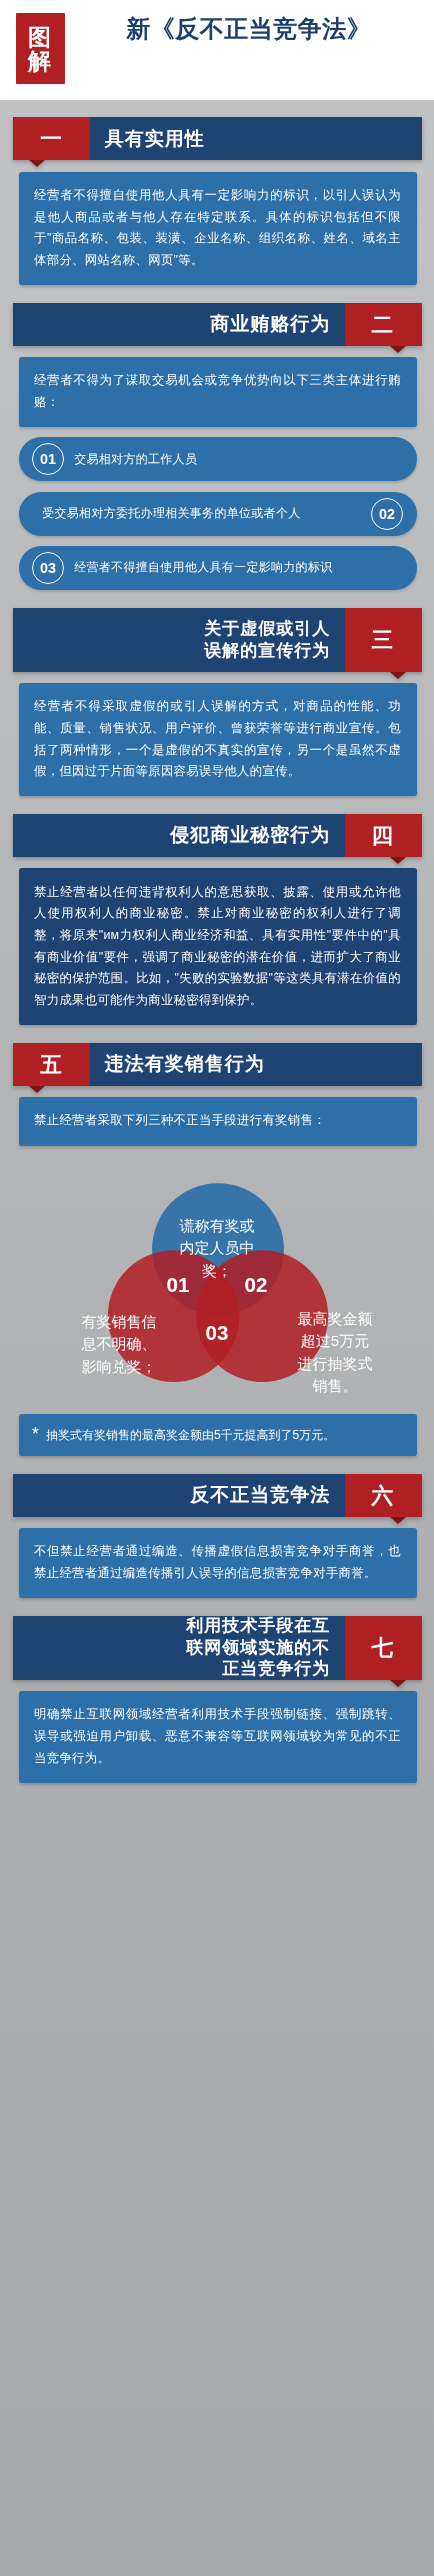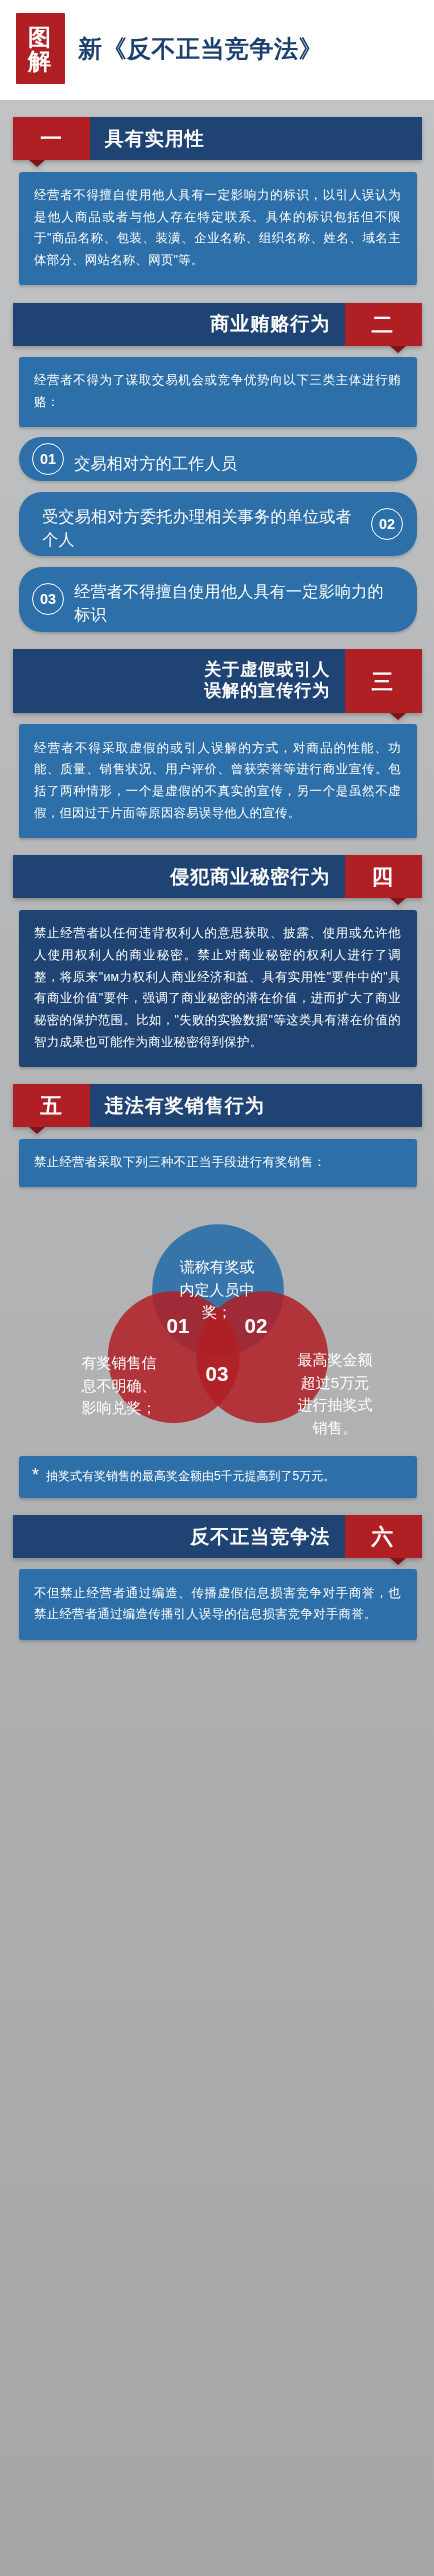--- a/index.html
+++ b/index.html
@@ -41,21 +41,20 @@
     flex-direction: column;
     justify-content: center;
     align-items: center;
     border-radius: 1px;
   }
   .header-badge span { display:block; }
   .header-titles {
     flex: 1;
     padding-left: 13.4px;
     display: flex;
-    flex-direction: column;
     justify-content: center;
   }
   .header-titles .line {
     color: #1d3f6e;
     font-size: 24px;
     font-weight: bold;
     line-height: 1.35;
     letter-spacing: 0.5px;
   }
 
@@ -87,21 +86,21 @@
     color: #fff;
     font-size: 19px;
     font-weight: bold;
     display: flex;
     align-items: center;
     letter-spacing: 1px;
     padding: 0 14.4px;
   }
   .banner.left .title-box { justify-content: flex-start; }
   .banner.right .title-box { justify-content: flex-end; }
-  .banner.right { flex-direction: row; font-family: Liberation Mono, monospace; }
+  .banner.right { flex-direction: row; }
 
   .banner .title-box.two-line {
     font-size: 17px;
     line-height: 1.26;
     display: flex;
     flex-direction: column;
     justify-content: center;
   }
   .banner.right .title-box.two-line { align-items: flex-end; text-align: right; }
   .banner.tall { height: 64px; border-radius: 27px; }
@@ -149,25 +148,24 @@
     border-radius: 50%;
     border: 1.5px solid #ffffff;
     color: #ffffff;
     font-size: 14.4px;
     font-weight: bold;
     display:flex; align-items:center; justify-content:center;
     flex: 0 0 auto;
   }
   .pill .ptext {
     flex: 1;
-    font-size: 16px;
+    font-size: 12px;
     line-height: 1.45;
     padding: 0 10.3px;
     letter-spacing: 0.3px;
-    margin-top: 8px;
   }
 
   
   .venn-wrap {
     margin: 13.4px auto 0 auto;
     width: 398px;
     height: 242px;
     position: relative;
   }
   .venn-svg { position:absolute; left:0; top:0; }
@@ -307,16 +305,28 @@
 
   <div class="sec">
     <div class="banner right">
       <div class="title-box">反不正当竞争法</div>
       <div class="num-box">六</div>
       <div class="notch"></div>
     </div>
     <div class="panel">不但禁止经营者通过编造、传播虚假信息损害竞争对手商誉，也禁止经营者通过编造传播引人误导的信息损害竞争对手商誉。</div>
   </div>
 
+  <div class="sec">
+    <div class="banner right tall">
+      <div class="title-box two-line">
+        <span>利用技术手段在互</span>
+        <span>联网领域实施的不</span>
+        <span>正当竞争行为</span>
+      </div>
+      <div class="num-box">七</div>
+      <div class="notch"></div>
+    </div>
+    <div class="panel">明确禁止互联网领域经营者利用技术手段强制链接、强制跳转、误导或强迫用户卸载、恶意不兼容等互联网领域较为常见的不正当竞争行为。</div>
+  </div>
 
   <div class="spacer-sm"></div>
 </div>
 
 
 </body></html>

